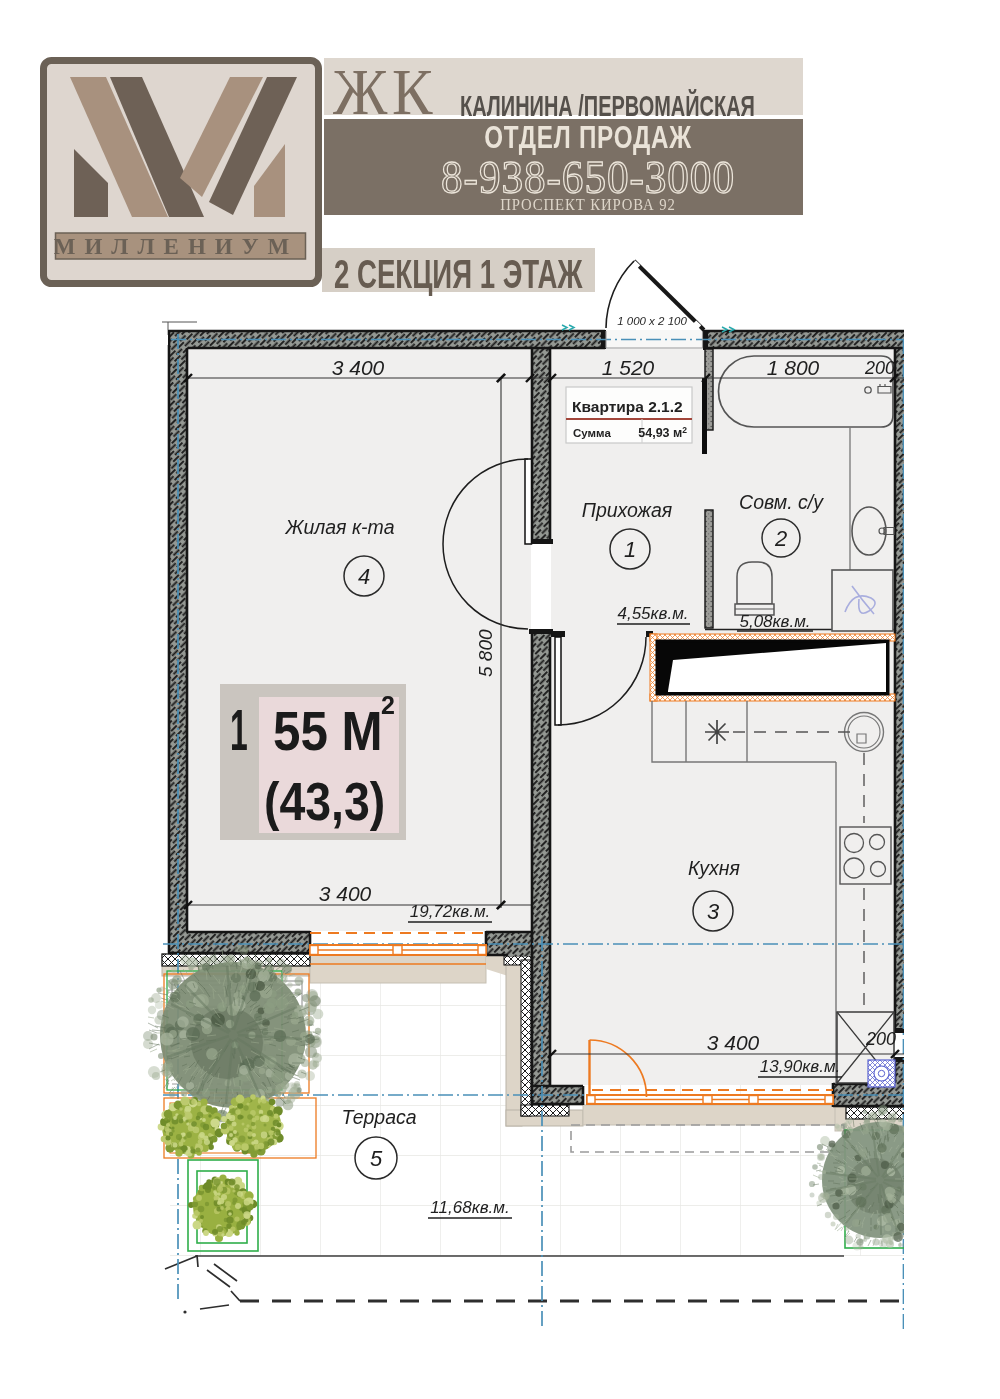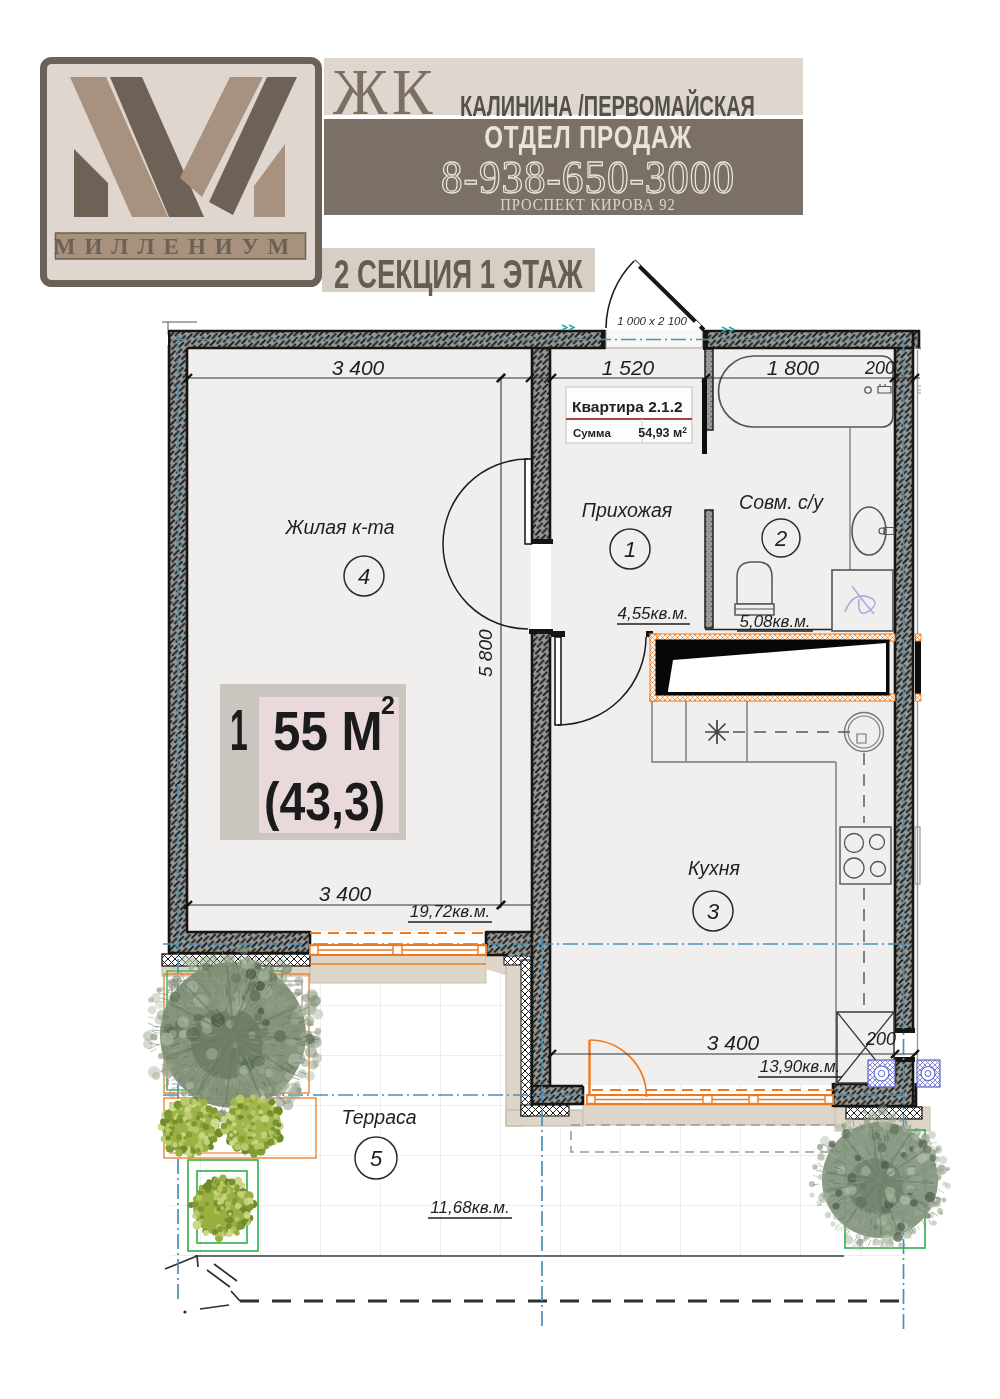--- a/index.html
+++ b/index.html
@@ -1,16 +1,16 @@
 <!DOCTYPE html>
 <html><head>
 <meta charset="utf-8">
 <style>
 html,body{margin:0;padding:0;background:#fff;}
-#page{position:relative;width:1000px;height:1399px;background:#ffffff;overflow:hidden;
+#page{position:relative;width:904px;height:1399px;background:#ffffff;overflow:hidden;
   font-family:"Liberation Sans",sans-serif;}
 .abs{position:absolute;}
 </style>
 </head>
 <body>
 <div id="page">
 
 <div class="abs" style="left:324px;top:58px;width:479px;height:57px;background:#ded7cf;"></div>
 
 <div class="abs" style="left:324px;top:119px;width:479px;height:96px;background:#7b7065;"></div>

